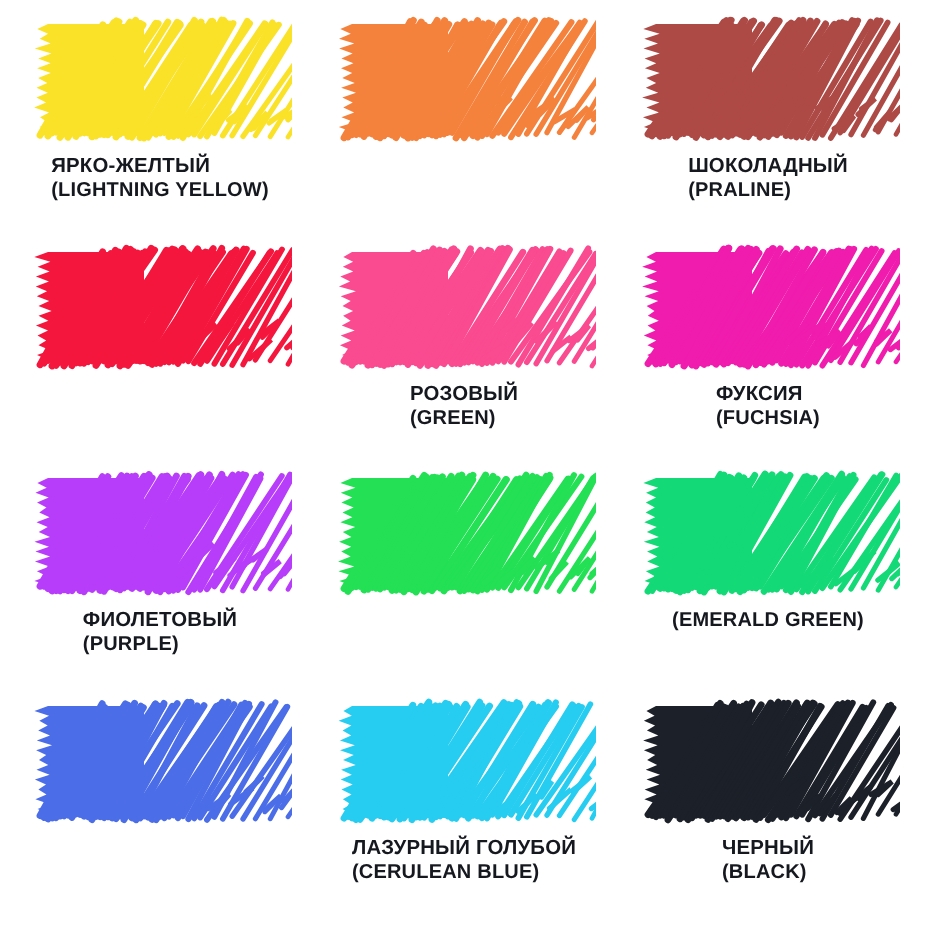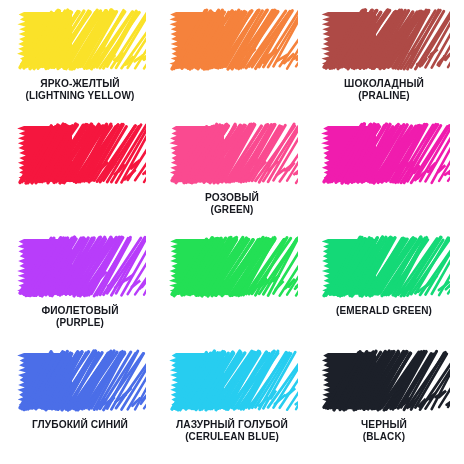--- a/index.html
+++ b/index.html
@@ -29,21 +29,21 @@
     align-items: center;
     justify-content: flex-start;
   }
   .swatch-art {
     width: 132px;
     height: 66px;
     display: block;
   }
   .swatch-labels {
     margin-top: 6px;
-    text-align: center;
+    text-align: left;
     line-height: 1.18;
   }
   .label-ru, .label-en {
     display: block;
     font-weight: bold;
     color: #16181f;
     font-size: 10.2px;
     letter-spacing: 0.1px;
     white-space: nowrap;
   }
@@ -437,20 +437,24 @@
           <line x1="154.9" y1="60.3" x2="192.1" y2="5.2" stroke-width="1.96"></line>
           <path d="M 75.5 51.3 l 9.8 -9.9 l -5.0 5.3" stroke-width="2.6"></path>
           <path d="M 83.5 48.3 l 10.9 -7.1 l -5.2 7.4" stroke-width="2.6"></path>
           <path d="M 91.1 52.0 l 10.7 -6.4 l -5.6 7.4" stroke-width="2.6"></path>
           <path d="M 99.5 58.6 l 10.4 -9.2 l -7.4 6.4" stroke-width="2.6"></path>
           <path d="M 110.1 51.9 l 7.4 -8.9 l -5.5 5.4" stroke-width="2.6"></path>
           <path d="M 120.3 52.0 l 7.0 -6.8 l -6.9 5.4" stroke-width="2.6"></path>
           <path d="M 127.2 54.8 l 10.6 -8.2 l -6.5 7.3" stroke-width="2.6"></path>
         </g>
       </svg>
+      <div class="swatch-labels">
+        <span class="label-ru">ФУКСИЯ</span>
+        <span class="label-en">(FUCHSIA)</span>
+      </div>
     </div>
     <div class="swatch-cell">
       <svg viewBox="0 0 132 66" width="132" height="66" class="swatch-art">
         <g stroke="#B83DFA" stroke-linecap="round" fill="none">
           <path d="M 10 6 L 4.682368827160493 8.5 L 9.346424897119341 10.9 L 3.73193158436214 13.4 L 10.329629629629629 15.8 L 4.519148662551441 18.3 L 9.235673868312757 20.7 L 5.636612654320988 23.2 L 10.768261316872428 25.6 L 4.23247170781893 28.1 L 9.853317901234568 30.5 L 5.343762860082304 33.0 L 10.972325102880658 35.5 L 3.2297453703703702 37.9 L 10.49565329218107 40.4 L 3.7052340534979424 42.8 L 11.015895061728395 45.3 L 3.4739326131687243 47.7 L 10.681198559670783 50.2 L 4.461766975308642 52.6 L 9.528600823045267 55.1 L 3.150218621399177 57.5 L 11.817361111111111 60.0 L 58 62 L 58 6 Z" fill="#B83DFA" stroke="none"></path>
           <line x1="6.0" y1="60.1" x2="37.2" y2="5.3" stroke-width="3.40"></line>
           <line x1="8.0" y1="60.1" x2="39.9" y2="5.3" stroke-width="3.40"></line>
           <line x1="10.0" y1="61.3" x2="46.7" y2="4.8" stroke-width="3.40"></line>
           <line x1="12.0" y1="62.5" x2="51.9" y2="5.3" stroke-width="3.40"></line>
           <line x1="14.0" y1="62.3" x2="49.5" y2="5.0" stroke-width="3.40"></line>
@@ -697,21 +701,20 @@
           <path d="M 75.7 54.2 l 10.5 -9.5 l -5.4 6.1" stroke-width="2.6"></path>
           <path d="M 82.1 59.7 l 9.4 -8.1 l -6.8 7.8" stroke-width="2.6"></path>
           <path d="M 90.2 57.3 l 10.4 -7.1 l -6.1 7.2" stroke-width="2.6"></path>
           <path d="M 101.4 55.0 l 11.0 -7.9 l -7.4 5.2" stroke-width="2.6"></path>
           <path d="M 109.0 48.8 l 8.4 -7.7 l -5.7 5.8" stroke-width="2.6"></path>
           <path d="M 118.4 58.8 l 8.0 -7.9 l -7.9 7.1" stroke-width="2.6"></path>
           <path d="M 126.8 56.8 l 7.1 -9.9 l -6.2 7.0" stroke-width="2.6"></path>
         </g>
       </svg>
       <div class="swatch-labels">
-        <span class="label-ru">ГЛУБОКИЙ СИНИЙ</span>
       </div>
     </div>
     <div class="swatch-cell">
       <svg viewBox="0 0 132 66" width="132" height="66" class="swatch-art">
         <g stroke="#27CDF0" stroke-linecap="round" fill="none">
           <path d="M 10 6 L 5.7132844650205765 8.5 L 9.892772633744856 10.9 L 3.3122299382716047 13.4 L 9.684619341563787 15.8 L 5.278459362139918 18.3 L 9.58449074074074 20.7 L 3.982343106995885 23.2 L 11.407201646090535 25.6 L 4.0164737654320986 28.1 L 10.856455761316873 30.5 L 5.528999485596708 33.0 L 11.85817901234568 35.5 L 4.556957304526749 37.9 L 9.893852880658436 40.4 L 4.359606481481482 42.8 L 10.333847736625515 45.3 L 4.75176183127572 47.7 L 9.770756172839507 50.2 L 5.437127057613169 52.6 L 9.35272633744856 55.1 L 5.341628086419753 57.5 L 9.116795267489712 60.0 L 58 62 L 58 6 Z" fill="#27CDF0" stroke="none"></path>
           <line x1="6.0" y1="62.1" x2="40.4" y2="5.6" stroke-width="3.40"></line>
           <line x1="8.0" y1="61.2" x2="44.5" y2="6.2" stroke-width="3.40"></line>
           <line x1="10.0" y1="61.9" x2="48.4" y2="4.1" stroke-width="3.40"></line>
           <line x1="12.0" y1="62.8" x2="46.1" y2="6.6" stroke-width="3.40"></line>

